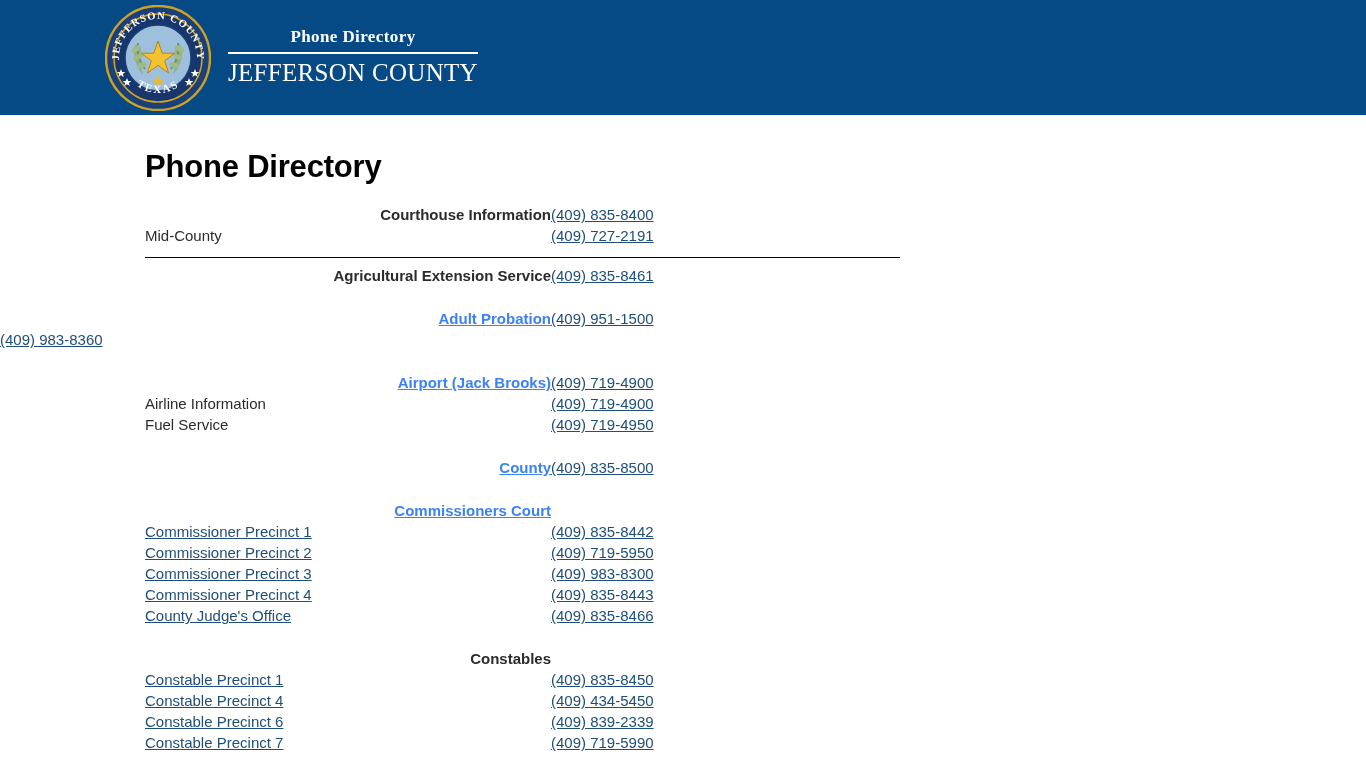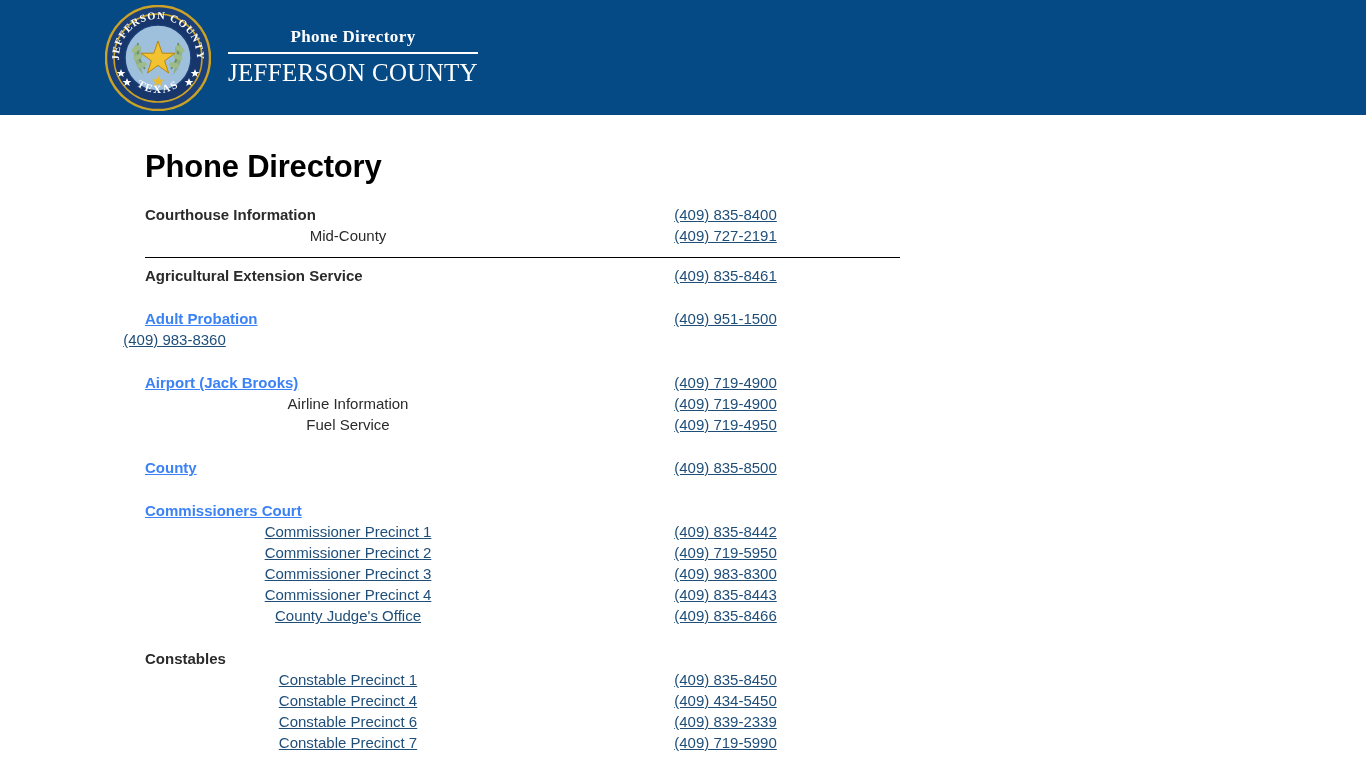--- a/index.html
+++ b/index.html
@@ -81,36 +81,36 @@
 
   
   .row {
     display: flex;
     align-items: baseline;
     height: 21px;
   }
   .row .label-col {
     width: 406px;              
     margin-left: 145px;
-    text-align: center;
+    text-align: left;
     font-size: 15px;
     color: #2b2b2b;
     white-space: nowrap;
     overflow: visible;
   }
   .row .phone-col {
     width: 349px;              
-    text-align: center;
+    text-align: left;
     font-size: 15px;
     white-space: nowrap;
   }
 
   
   .row.heading .label-col {
-    text-align: left;
+    text-align: right;
     font-weight: bold;
     font-size: 15px;
     color: #000000;
     height: 21px;
   }
 
   .link {
     color: #1f4e79;
     text-decoration: underline;
     cursor: pointer;

